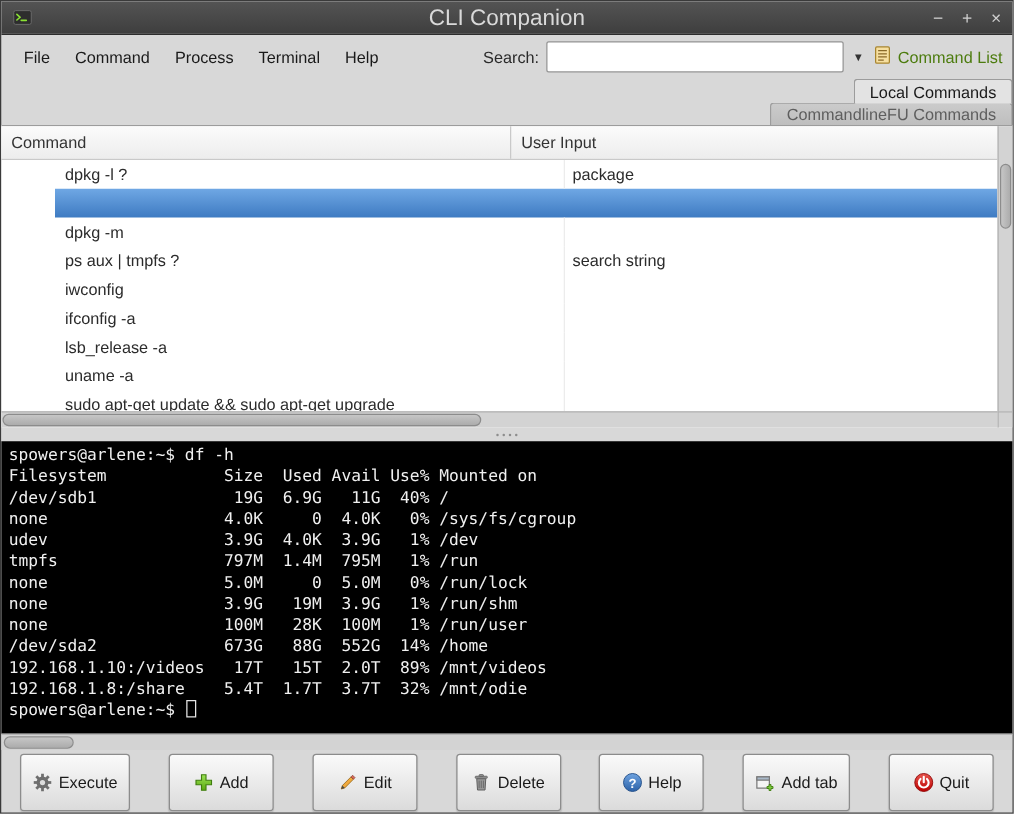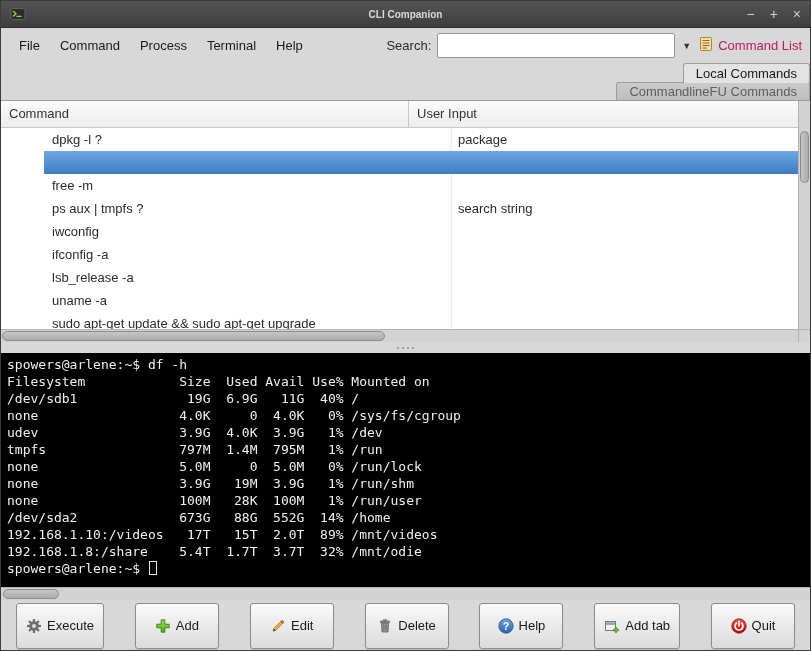--- a/index.html
+++ b/index.html
@@ -16,21 +16,21 @@
   }
   
   .titlebar {
     position: absolute; top: 0; left: 0; right: 0; height: 27px;
     background: linear-gradient(#545454, #3e3e3e);
     border-bottom: 1px solid #2c2c2c;
     display: flex; align-items: center; padding: 0 9px;
   }
   .titlebar .title {
     position: absolute; left: 0; right: 0; text-align: center;
-    color: #D9D9D9; font-weight: bold; font-size: 10px; pointer-events: none;
+    color: #D9D9D9; font-weight: normal; font-size: 18px; pointer-events: none;
   }
   .app-icon { width: 16px; height: 16px; z-index: 1; display: inline-flex; }
   .win-controls {
     margin-left: auto; display: flex; gap: 15px; z-index: 1;
     color: #CFCFCF; font-size: 14px;
   }
   .win-controls span { line-height: 26px; cursor: default; }
   
   .menubar {
     position: absolute; top: 27px; left: 0; right: 0; height: 35px;
@@ -41,21 +41,21 @@
   .search-group { margin-left: auto; display: flex; align-items: center; gap: 6px; }
   .search-label { color: #2a2a2a; }
   .search-input {
     width: 238px; height: 25px;
     border: 1px solid #949494; border-radius: 2px;
     background: #fff; padding: 0 6px; font-size: 13px;
     font-family: inherit;
   }
   .combo-arrow { font-size: 9px; color: #333; padding: 0 1px; cursor: default; }
   .cmdlist { display: flex; align-items: center; gap: 4px; cursor: default; }
-  .cmdlist-label { font-size: 13px; color: #be185d; }
+  .cmdlist-label { font-size: 13px; color: #4d7c0f; }
   
   .tabs {
     position: absolute; top: 62px; left: 0; right: 0; height: 37px;
     display: flex; align-items: flex-end; padding-left: 5px; z-index: 3; flex-direction: column;
   }
   .tab {
     border: 1px solid #9C9C9C; border-bottom: none;
     border-radius: 3px 3px 0 0;
     padding: 0 12px; font-size: 13px;
     display: flex; align-items: center; cursor: default;
@@ -220,21 +220,21 @@
     </div>
     <div class="tbody">
         <div class="trow">
           <div class="cell cell-cmd">dpkg -l ?</div>
           <div class="cell cell-input">package</div>
         </div>
         <div class="trow selected">
           <div class="cell cell-input"></div>
         </div>
         <div class="trow">
-          <div class="cell cell-cmd">free -m</div>
+          <div class="cell cell-cmd">dpkg -m</div>
           <div class="cell cell-input"></div>
         </div>
         <div class="trow">
           <div class="cell cell-cmd">ps aux | tmpfs ?</div>
           <div class="cell cell-input">search string</div>
         </div>
         <div class="trow">
           <div class="cell cell-cmd">iwconfig</div>
           <div class="cell cell-input"></div>
         </div>

